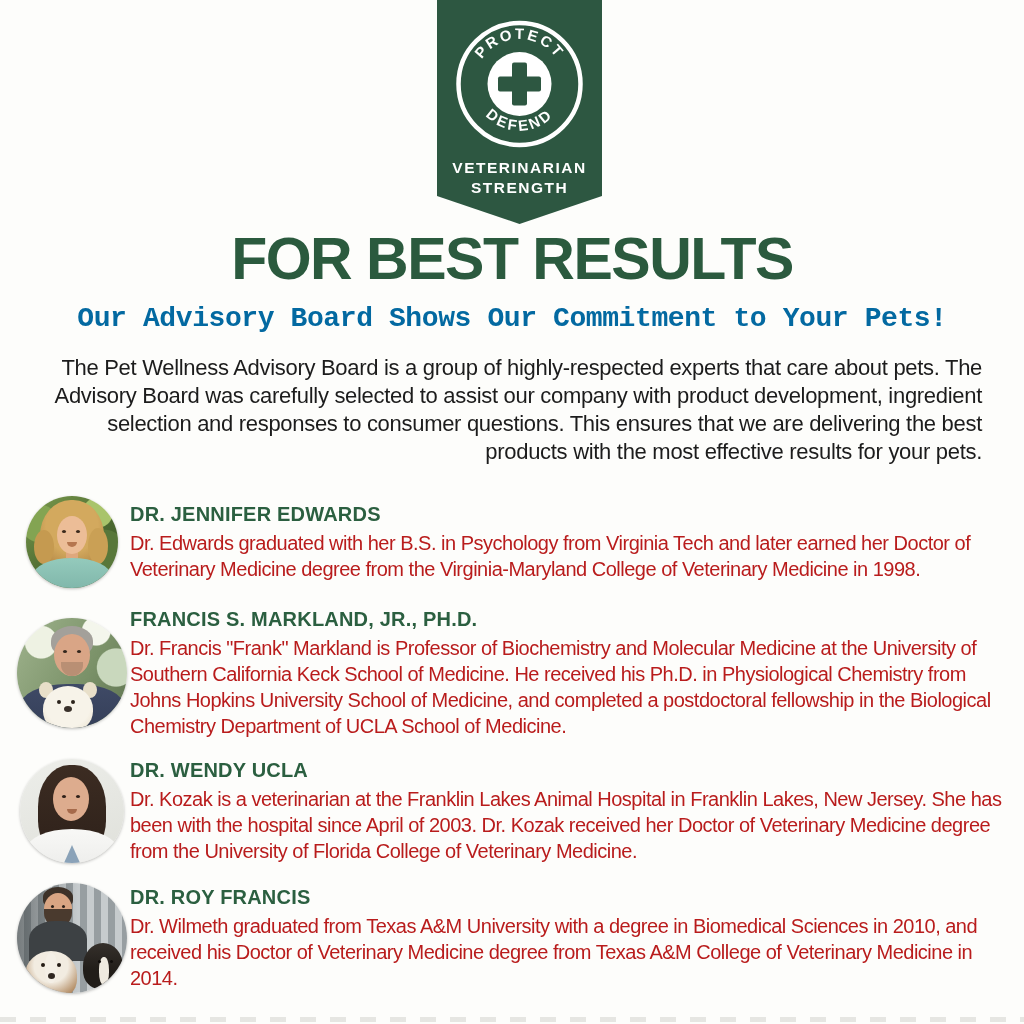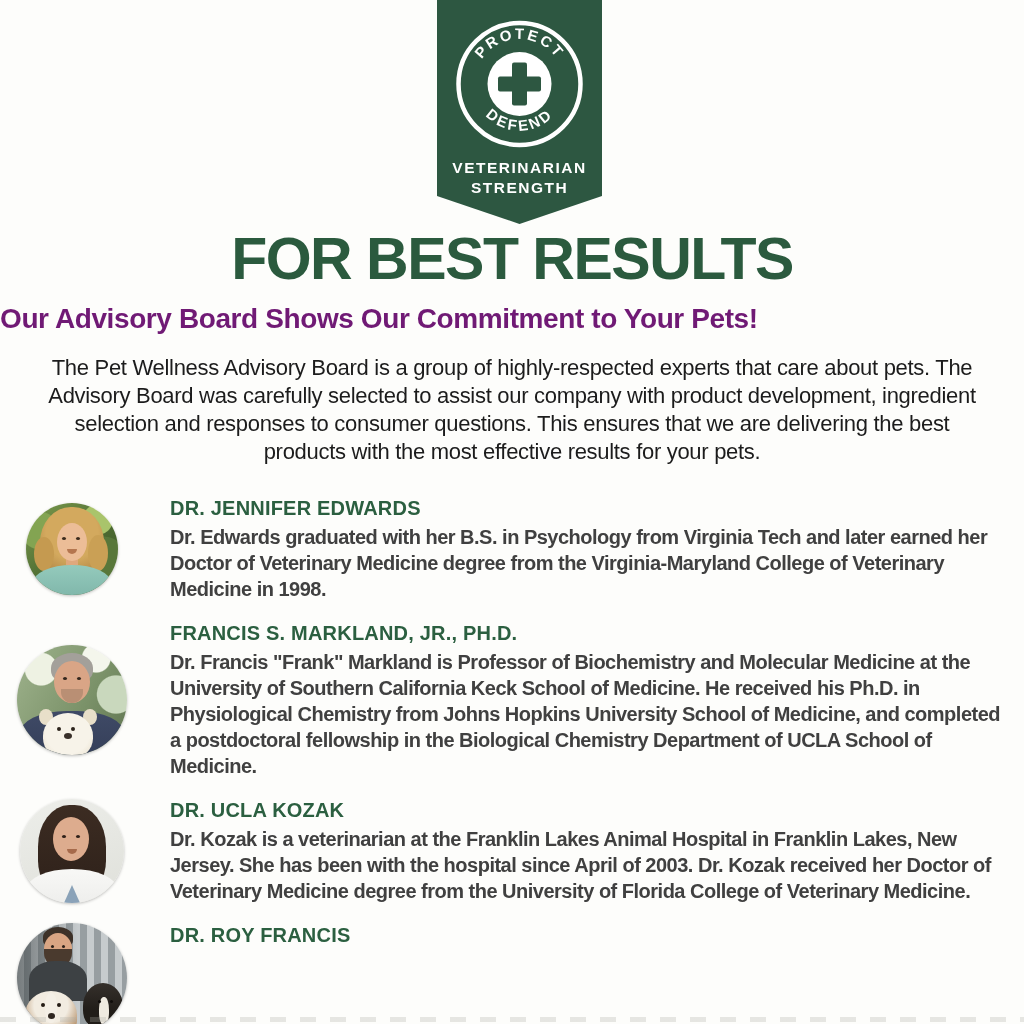--- a/index.html
+++ b/index.html
@@ -15,42 +15,43 @@
   .badge{position:absolute;left:437px;top:0;width:165px;height:225px;}
 
   
   .title{
     position:absolute;top:229px;left:0;width:100%;
     text-align:center;color:#2b5a3e;font-size:59px;font-weight:700;
     letter-spacing:-1.5px;line-height:1.05;
   }
   .subtitle{
     position:absolute;top:303px;left:0;width:100%;
-    text-align:left;color:#701a75;font-size:28px;font-weight:700;
+    text-align:center;color:#0369a1;font-size:28px;font-weight:700;
     letter-spacing:-0.4px;
+    font-family:Liberation Mono, monospace;
   }
   .intro{
     position:absolute;top:354px;left:42px;width:940px;
-    text-align:center;color:#1c1c1c;font-size:22px;line-height:28px;
+    text-align:right;color:#1c1c1c;font-size:22px;line-height:28px;
     letter-spacing:-0.3px;
   }
 
   
   .advisors{position:absolute;top:496px;left:14px;width:1004px;}
-  .advisor-row{display:flex;gap:40px;}
+  .advisor-row{display:flex;align-items:center;}
   .advisor-row + .advisor-row{margin-top:19px;}
   .avatar-col{flex:0 0 116px;width:116px;display:flex;justify-content:center;align-items:center;}
   .advisor-text{flex:1;min-width:0;padding-right:6px;}
   .advisor-name{
     color:#2b5f40;font-size:20px;font-weight:700;letter-spacing:0.2px;
     margin:0 0 4px 0;line-height:24px;
   }
   .advisor-bio{
-    color:#404040;font-size:20px;line-height:26px;letter-spacing:-0.5px;
-    margin:0;max-width:886px;font-weight:bold;
+    color:#b91c1c;font-size:20px;line-height:26px;letter-spacing:-0.5px;
+    margin:0;max-width:886px;
   }
 
   
   .avatar{position:relative;border-radius:50%;overflow:hidden;flex:0 0 auto;
           box-shadow:0 1px 3px rgba(0,0,0,.25);}
   .size-s{width:92px;height:92px;}
   .size-m{width:104px;height:104px;}
   .size-l{width:110px;height:110px;}
   .avatar *{position:absolute;}
 
@@ -212,21 +213,21 @@
         <div class="avatar size-m av3" title="Woman with long dark hair wearing a white coat">
           <div class="hair"></div>
             <div class="face"></div>
             <div class="eyes"></div>
           <div class="smile"></div>
             <div class="coat"></div>
             <div class="scrub"></div>
         </div>
       </div>
       <div class="advisor-text">
-        <p class="advisor-name">DR. UCLA KOZAK</p>
+        <p class="advisor-name">DR. WENDY UCLA</p>
         <p class="advisor-bio">Dr. Kozak is a veterinarian at the Franklin Lakes Animal Hospital in Franklin Lakes, New Jersey. She has been with the hospital since April of 2003. Dr. Kozak received her Doctor of Veterinary Medicine degree from the University of Florida College of Veterinary Medicine.</p>
       </div>
     </div>
 
     <div class="advisor-row">
       <div class="avatar-col">
         <div class="avatar size-l av4" title="Bearded man with several dogs in front of corrugated metal">
           <div class="shade"></div>
             <div class="hair"></div>
             <div class="face"></div>
@@ -237,19 +238,20 @@
             <div class="dog1blaze"></div>
             <div class="dog1eyes"></div>
             <div class="dog1nose"></div>
           <div class="dog2"></div>
             <div class="dog2blaze"></div>
             <div class="dog2eyes"></div>
         </div>
       </div>
       <div class="advisor-text">
         <p class="advisor-name">DR. ROY FRANCIS</p>
+        <p class="advisor-bio">Dr. Wilmeth graduated from Texas A&amp;M University with a degree in Biomedical Sciences in 2010, and received his Doctor of Veterinary Medicine degree from Texas A&amp;M College of Veterinary Medicine in 2014.</p>
       </div>
     </div>
 
   </div>
 
   <div class="bottom-artifact"></div>
 </div>
 
 </body></html>

